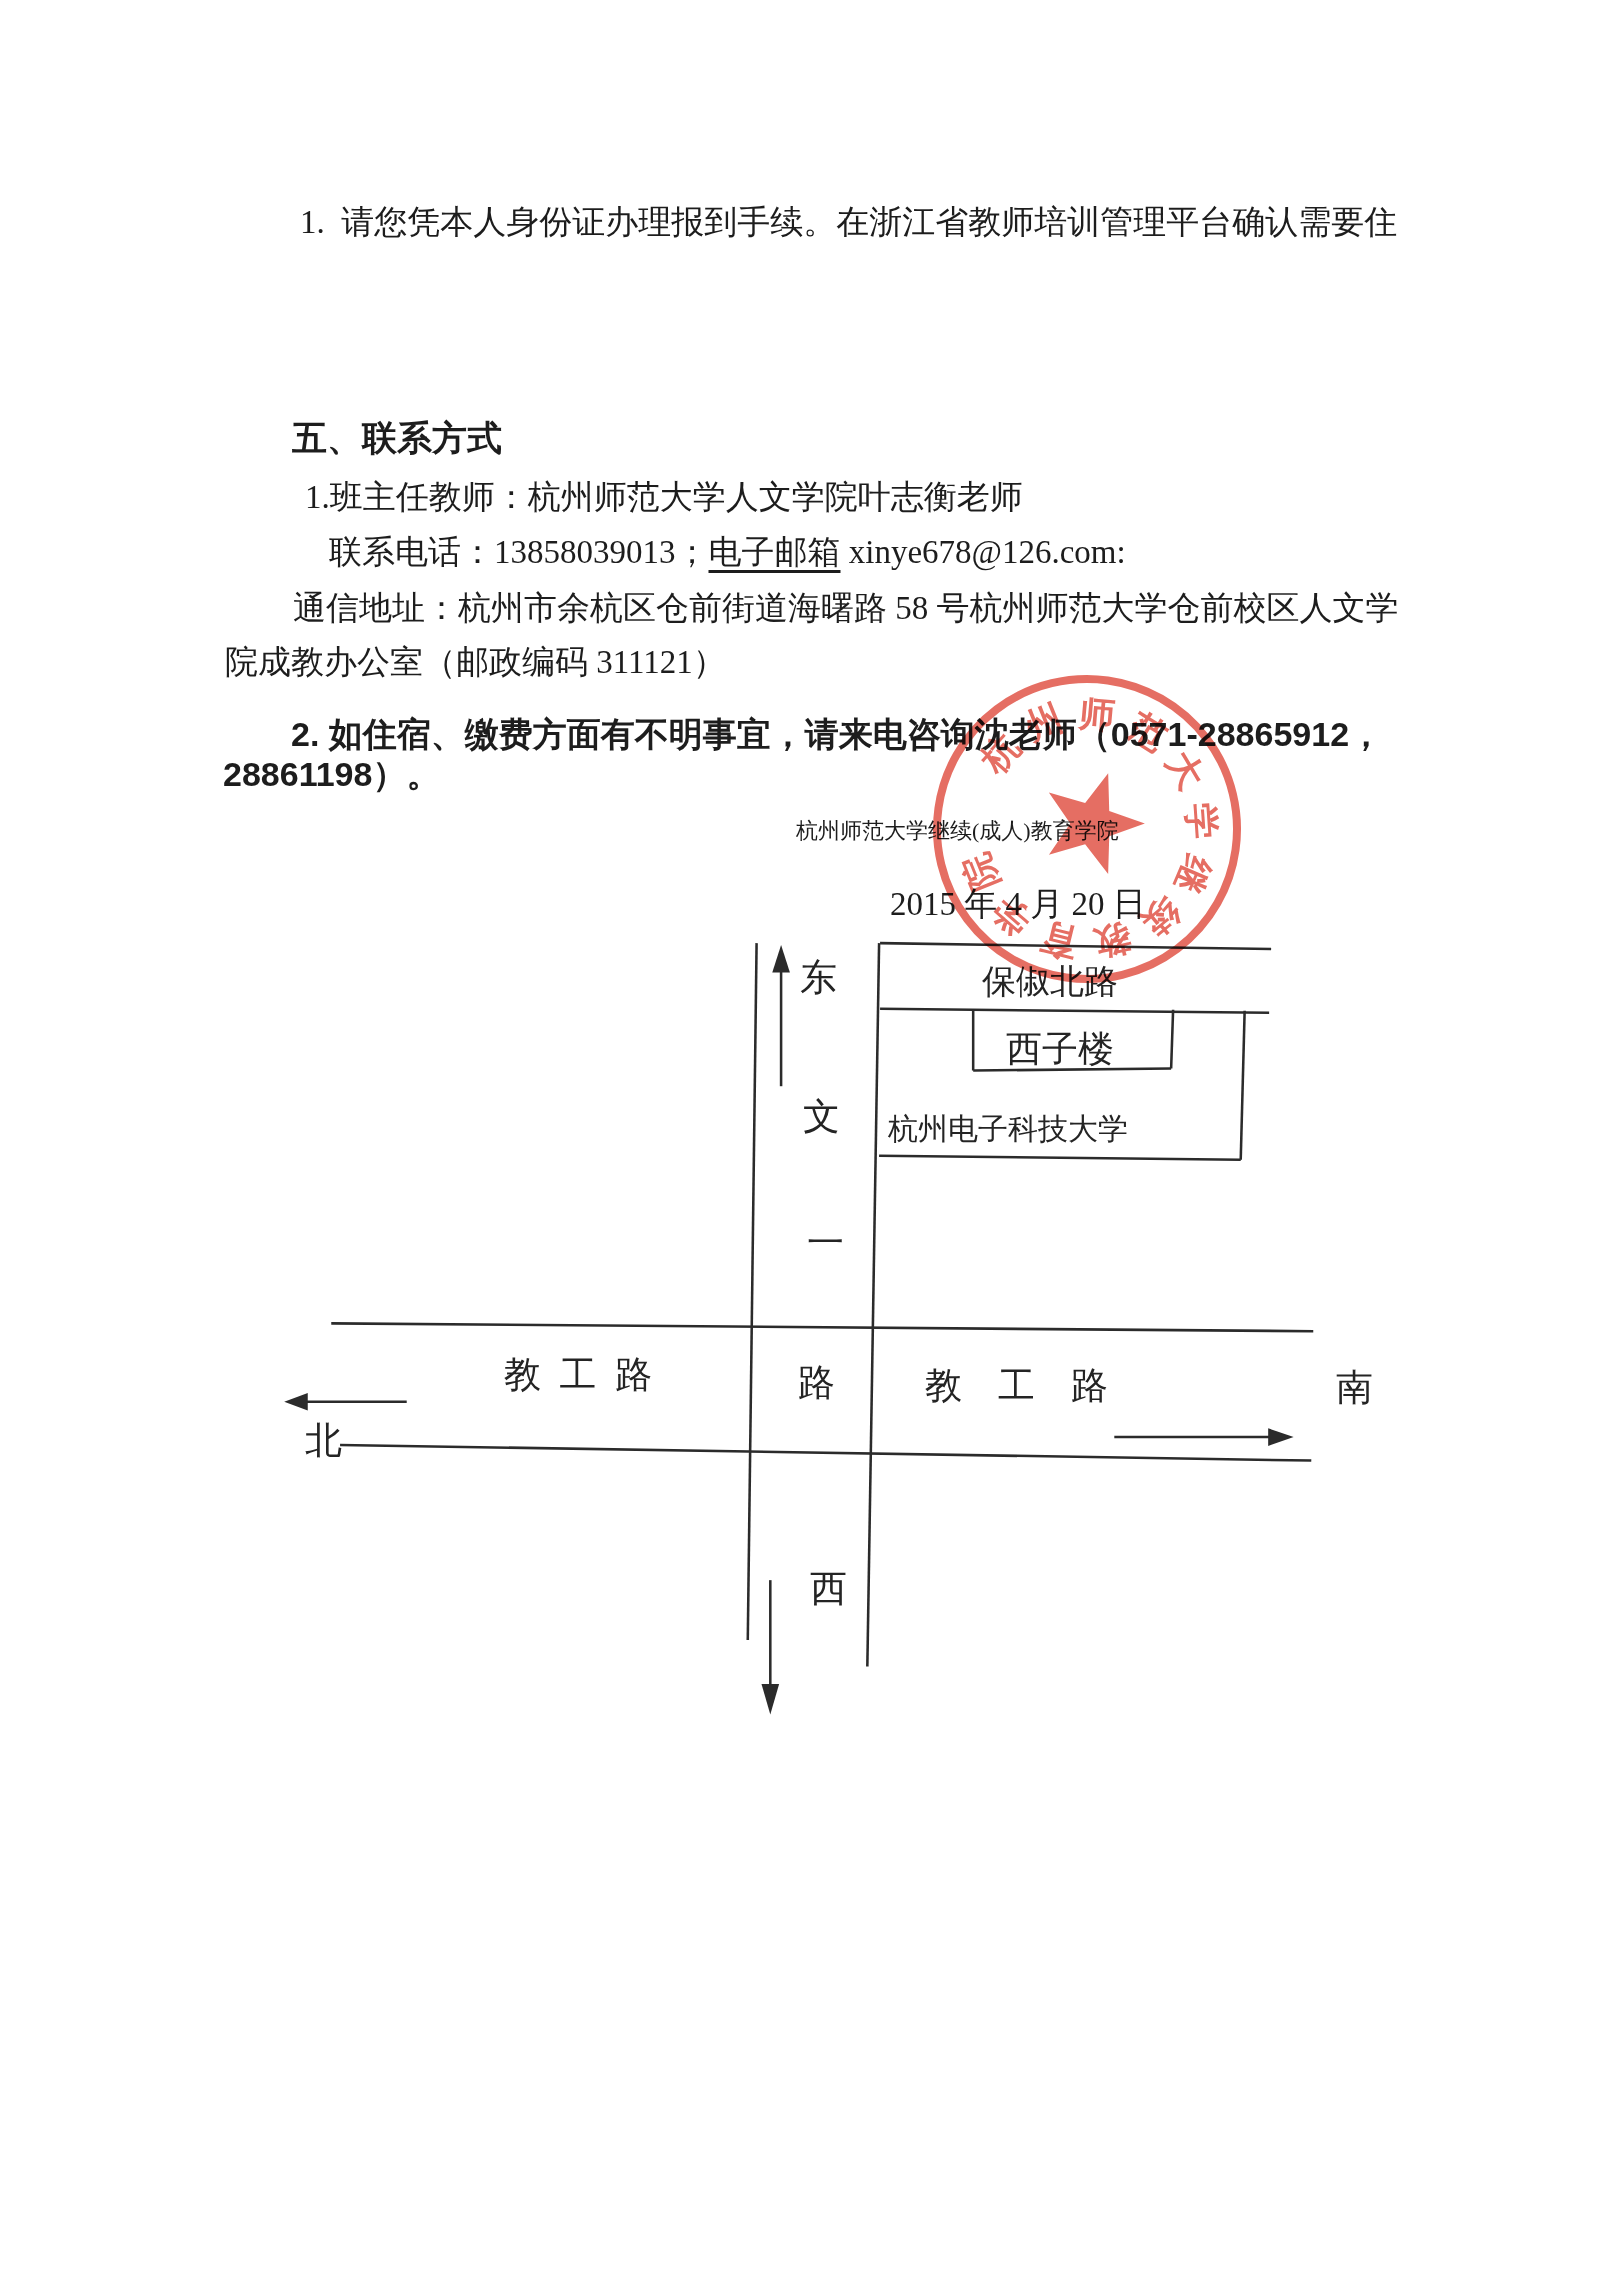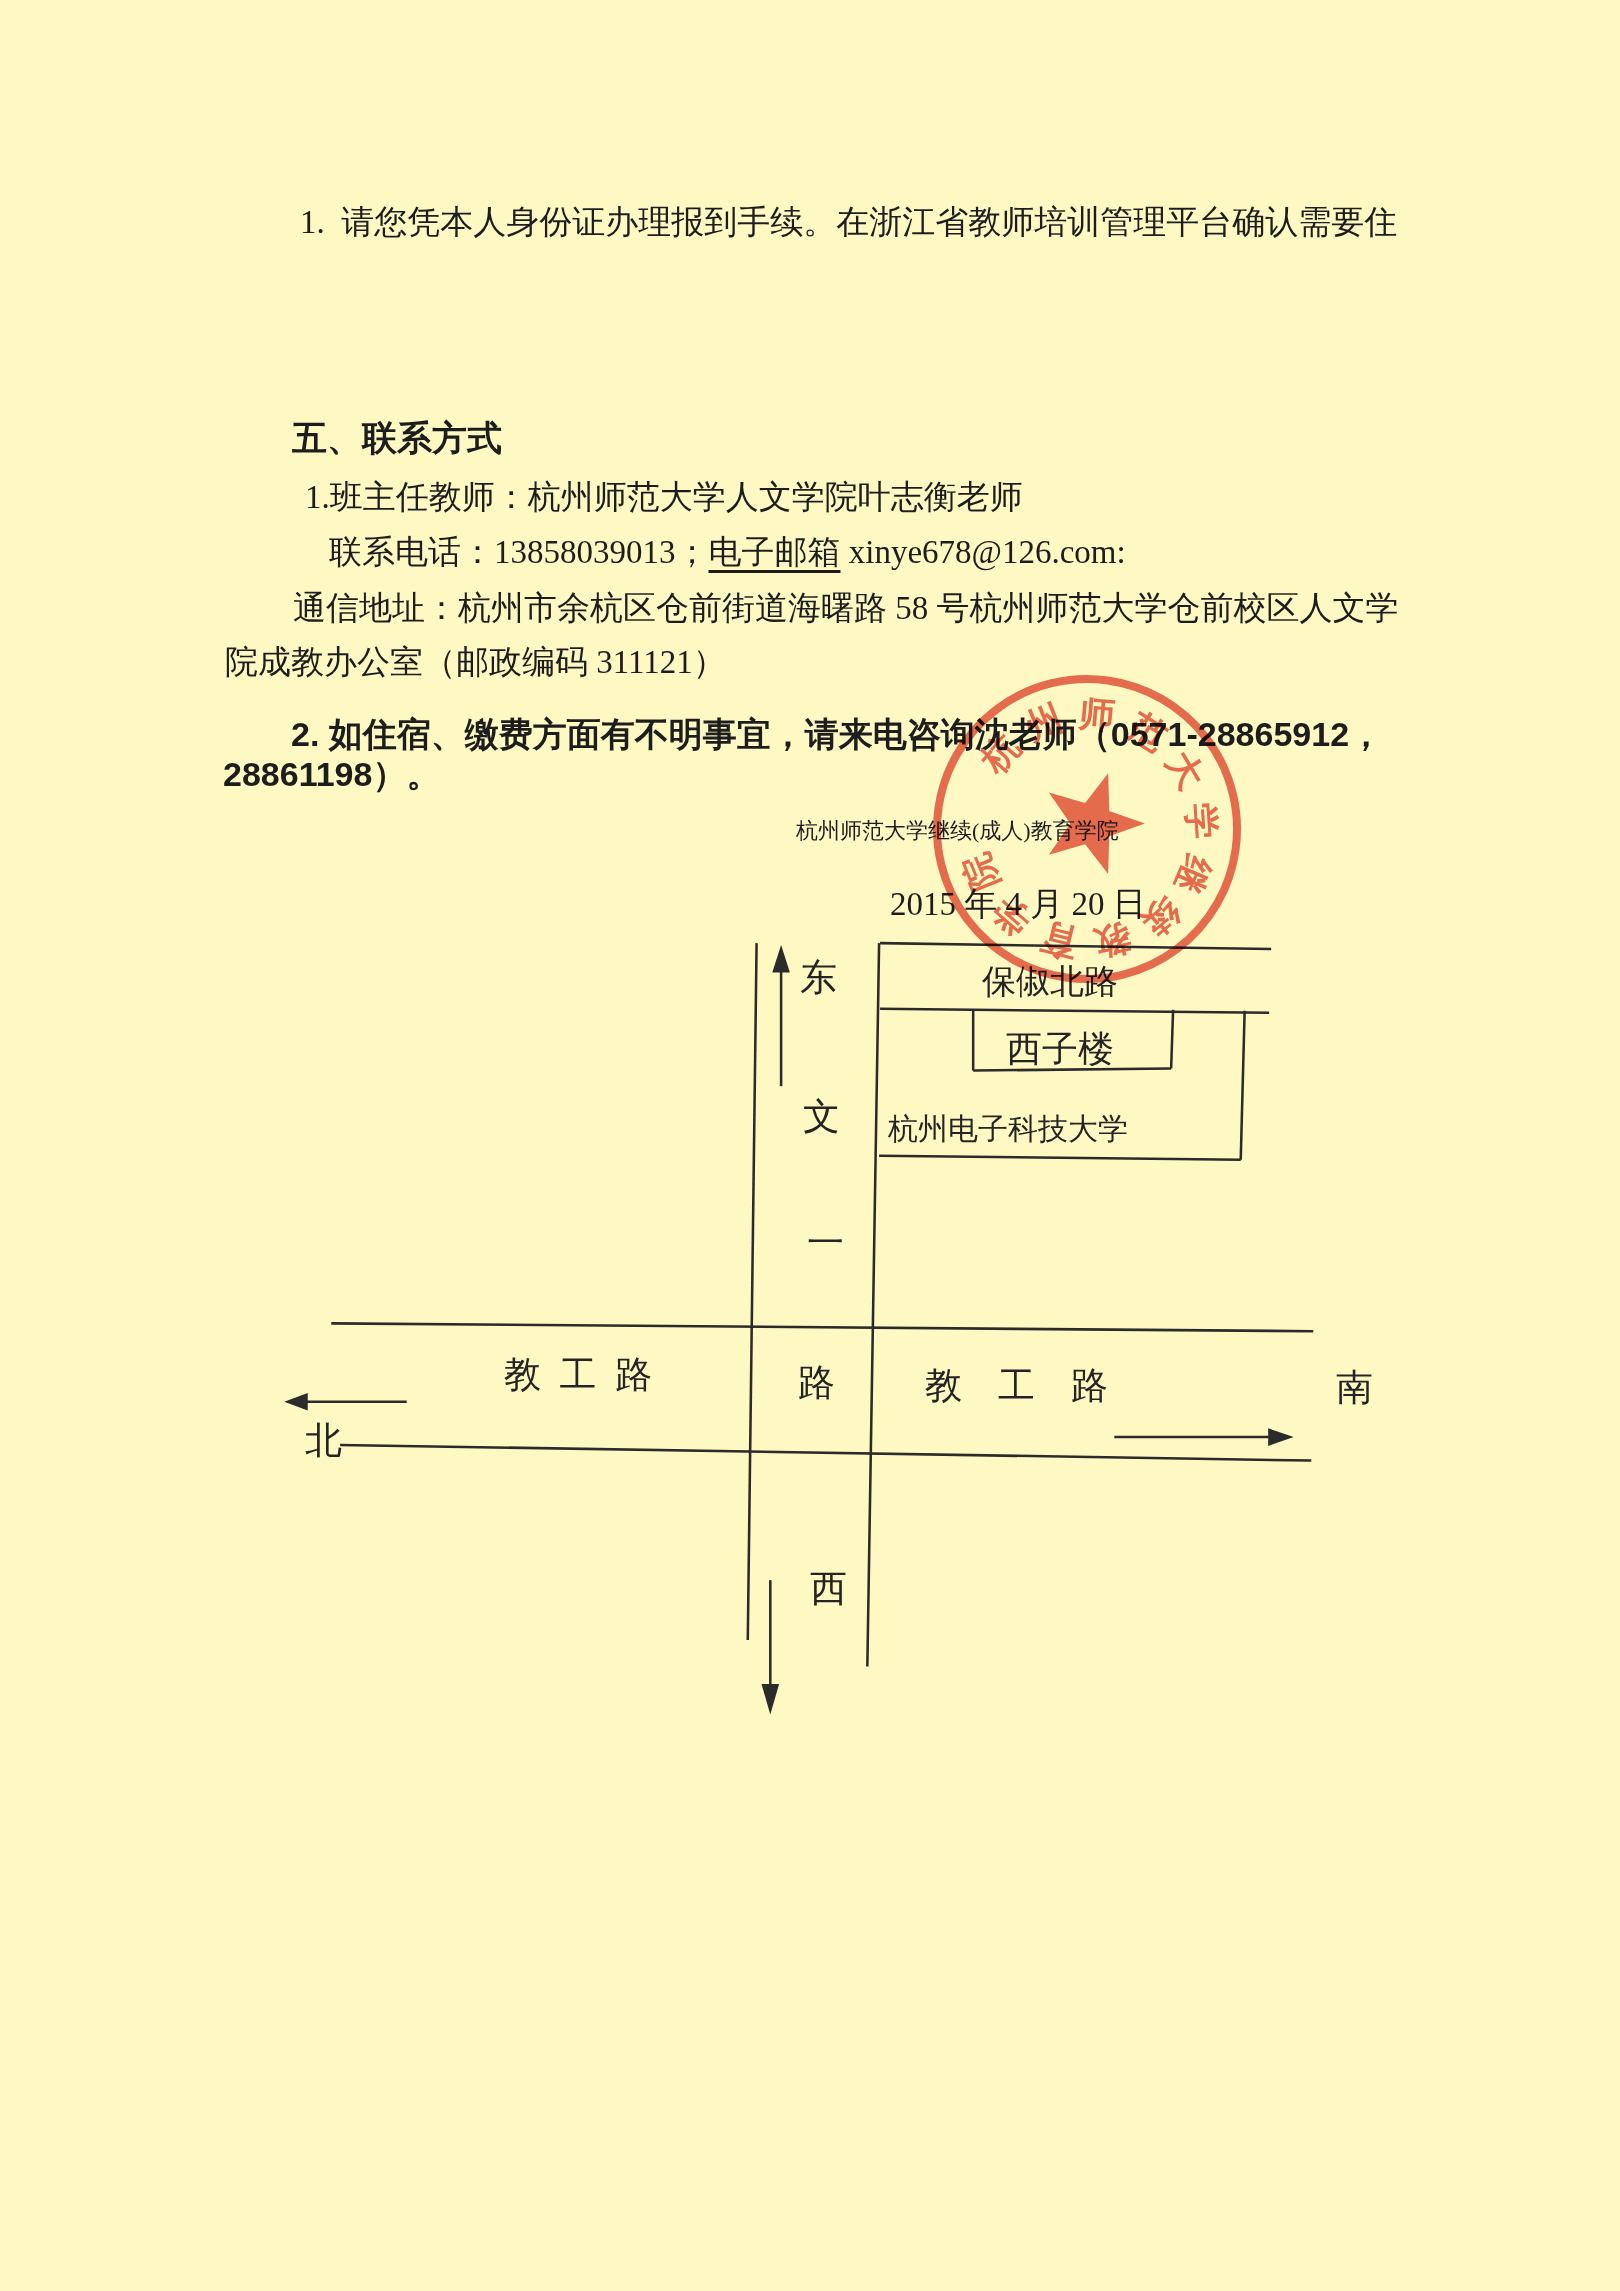--- a/index.html
+++ b/index.html
@@ -1,18 +1,18 @@
 <!DOCTYPE html>
 <html lang="zh" style="--stamp: #e2584b;"><head>
 <meta charset="utf-8">
 <title>Document</title>
 <style>
   html,body{margin:0;padding:0;background:#9a9a9a;}
   .page{
-    position:relative; width:1620px; height:2292px; background:#fef9c3;
+    position:relative; width:1620px; height:2292px; background:#ffffff;
     font-family:"Liberation Serif","DejaVu Serif",serif; color:#1d1d1d;
     overflow:hidden; margin:0 auto;
   }
   .tl{position:absolute; white-space:pre; font-size:33px; line-height:1.25;}
   .heavy{font-family:"Liberation Sans","DejaVu Sans",sans-serif; font-weight:bold; font-size:34px;}
   .sec{font-family:"Liberation Sans","DejaVu Sans",sans-serif; font-weight:bold; font-size:35px;}
   .u{text-decoration:underline; text-underline-offset:6.9px;}
   .maplabel{position:absolute; white-space:pre; font-size:37px; color:#242424;}
   .mapsvg{position:absolute; left:0; top:0; pointer-events:none;}
 

